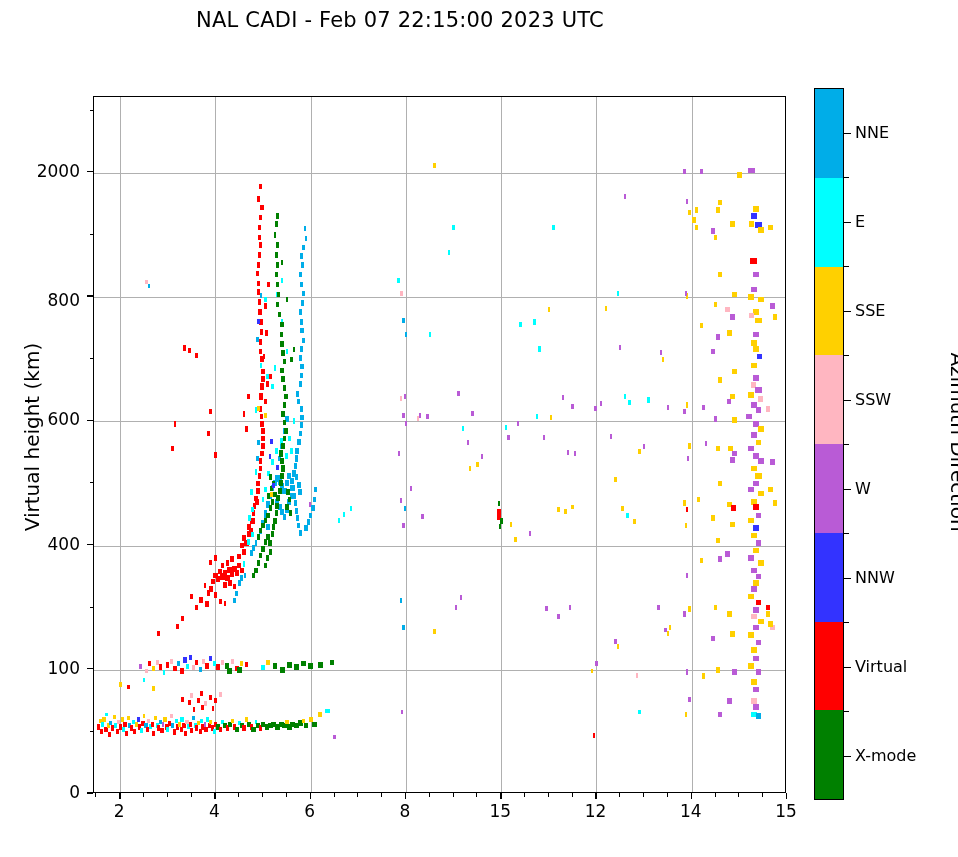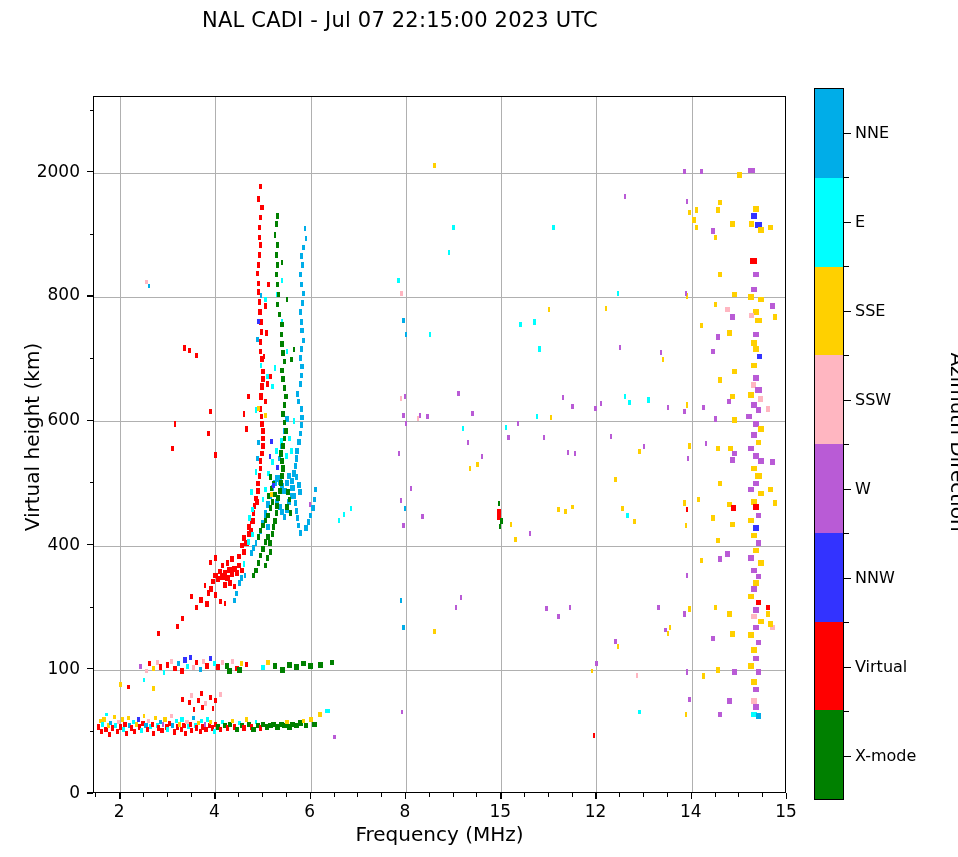--- a/index.html
+++ b/index.html
@@ -39,21 +39,21 @@
   .cb-text{position:absolute;left:855px;font-size:16px;white-space:nowrap;}
   #cb-title{position:absolute;left:828px;top:430px;width:260px;text-align:center;
     font-size:20px;transform:rotate(90deg);transform-origin:center center;}
 
   .pt{position:absolute;}
 </style>
 </head>
 <body>
 <div id="root">
 
-<div id="plot-title">NAL CADI - Jul 07 22:15:00 2023 UTC</div>
+<div id="plot-title">NAL CADI - Feb 07 22:15:00 2023 UTC</div>
 
 <div id="plot-area">
       <div class="gl v" style="left: 26.1959px;"></div>
       <div class="gl v" style="left: 121.454px;"></div>
       <div class="gl v" style="left: 216.711px;"></div>
       <div class="gl v" style="left: 311.969px;"></div>
       <div class="gl v" style="left: 407.227px;"></div>
       <div class="gl v" style="left: 502.485px;"></div>
       <div class="gl v" style="left: 597.742px;"></div>
       <div class="gl h" style="top: 572.758px;"></div>
@@ -765,21 +765,20 @@
       <div class="pt" style="left: 605.839px; top: 225.811px; width: 2.85773px; height: 5.59091px; background: rgb(255, 208, 0);"></div>
       <div class="pt" style="left: 608.221px; top: 307.811px; width: 2.85773px; height: 5.59091px; background: rgb(185, 91, 214);"></div>
       <div class="pt" style="left: 610.602px; top: 343.841px; width: 2.85773px; height: 5.59091px; background: rgb(185, 91, 214);"></div>
       <div class="pt" style="left: 603.458px; top: 399.75px; width: 2.85773px; height: 5.59091px; background: rgb(255, 208, 0);"></div>
       <div class="pt" style="left: 605.839px; top: 460.629px; width: 2.85773px; height: 5.59091px; background: rgb(255, 208, 0);"></div>
       <div class="pt" style="left: 608.221px; top: 576.174px; width: 2.85773px; height: 5.59091px; background: rgb(255, 208, 0);"></div>
       <div class="pt" style="left: 451.284px; top: 509.394px; width: 2.38144px; height: 4.9697px; background: rgb(185, 91, 214);"></div>
       <div class="pt" style="left: 456.046px; top: 318.061px; width: 2.38144px; height: 4.9697px; background: rgb(255, 208, 0);"></div>
     </div>
 
-<div id="xaxis-title">Frequency (MHz)</div>
 <div id="yaxis-title">Virtual height (km)</div>
 
 <div id="colorbar">
       <div class="cb-seg" style="background: rgb(0, 173, 232); height: 12.5%;"></div>
       <div class="cb-seg" style="background: rgb(0, 255, 255); height: 12.5%;"></div>
       <div class="cb-seg" style="background: rgb(255, 208, 0); height: 12.5%;"></div>
       <div class="cb-seg" style="background: rgb(255, 182, 193); height: 12.5%;"></div>
       <div class="cb-seg" style="background: rgb(185, 91, 214); height: 12.5%;"></div>
       <div class="cb-seg" style="background: rgb(51, 51, 255); height: 12.5%;"></div>
       <div class="cb-seg" style="background: rgb(255, 0, 0); height: 12.5%;"></div>
@@ -828,21 +827,21 @@
       <div class="tick xmin" style="left: 762.186px;"></div>
       <div class="tick ymaj" style="top: 792.3px;"></div>
       <div class="ylab" style="top: 782px;">0</div>
       <div class="tick ymaj" style="top: 668.058px;"></div>
       <div class="ylab" style="top: 657.758px;">100</div>
       <div class="tick ymaj" style="top: 543.815px;"></div>
       <div class="ylab" style="top: 533.515px;">400</div>
       <div class="tick ymaj" style="top: 419.573px;"></div>
       <div class="ylab" style="top: 409.273px;">600</div>
       <div class="tick ymaj" style="top: 295.33px;"></div>
-      <div class="ylab" style="top: 284px;">800</div>
+      <div class="ylab" style="top: 290px;">800</div>
       <div class="tick ymaj" style="top: 171.088px;"></div>
       <div class="ylab" style="top: 160.788px;">2000</div>
       <div class="tick ymin" style="top: 730.879px;"></div>
       <div class="tick ymin" style="top: 606.636px;"></div>
       <div class="tick ymin" style="top: 482.394px;"></div>
       <div class="tick ymin" style="top: 358.152px;"></div>
       <div class="tick ymin" style="top: 233.909px;"></div>
       <div class="tick ymin" style="top: 109.667px;"></div>
     </div>
 

